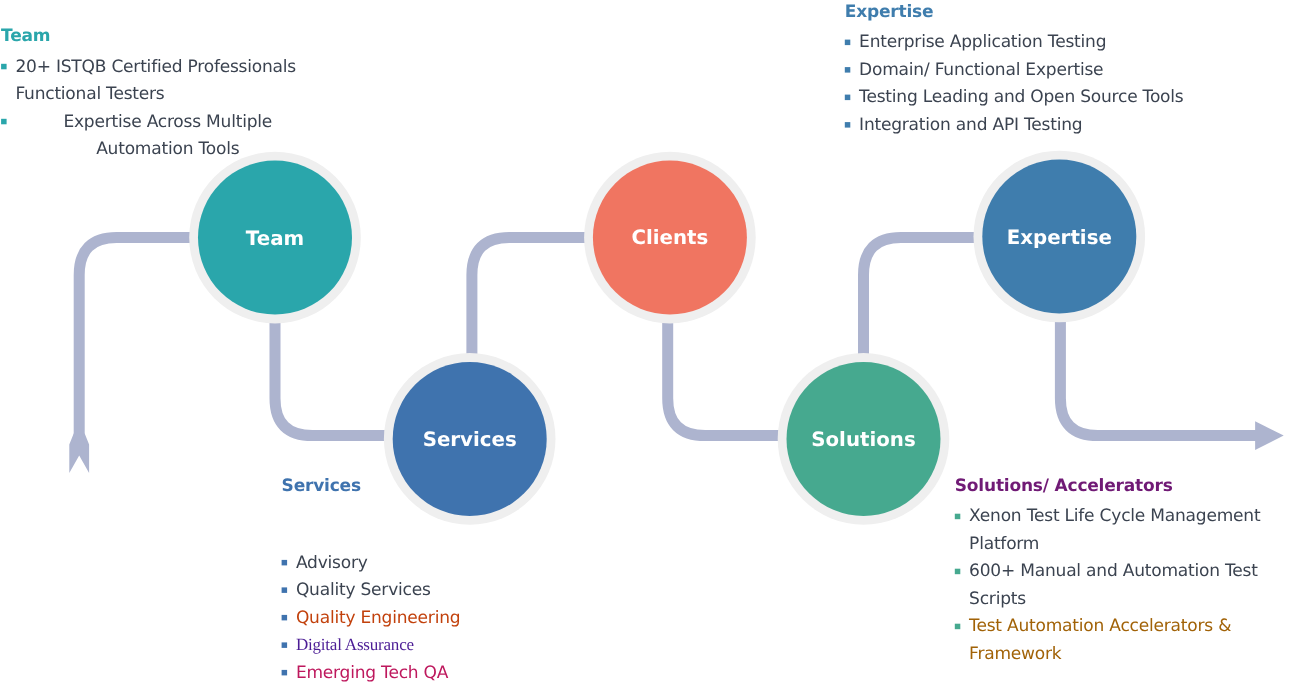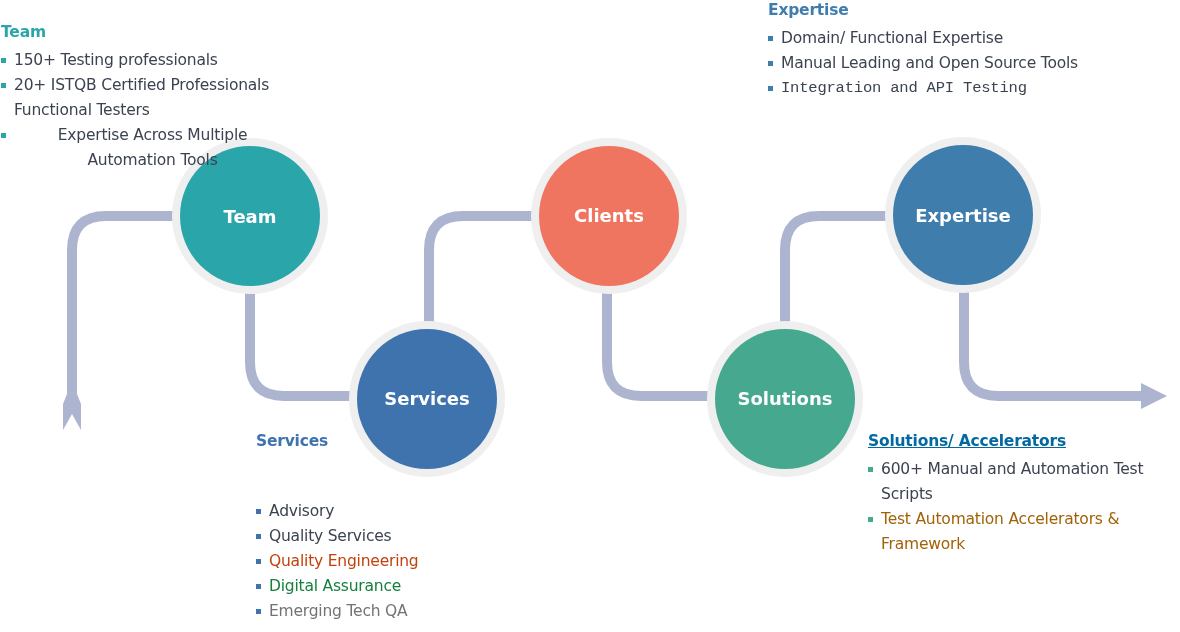--- a/index.html
+++ b/index.html
@@ -51,46 +51,46 @@
   <g>
     <circle class="ring" cx="963" cy="215" r="78" fill="#efefef"></circle>
     <circle class="core" cx="963" cy="215" r="70" fill="#3f7dad"></circle>
     <text class="circle-label" x="963" y="222" text-anchor="middle">Expertise</text>
   </g>
 </svg>
 
 <div class="block" style="left:1px; top:22px;">
   <h3 style="color: rgb(42, 166, 171);">Team</h3>
   <ul style="width:290px;">
-    <li style="color: rgb(59, 67, 80);"><span class="bullet" style="background: rgb(42, 166, 171);"></span><span>150+ Testing professionals</span></li>
     <li style="color: rgb(59, 67, 80);"><span class="bullet" style="background: rgb(42, 166, 171);"></span><span>20+ ISTQB Certified Professionals Functional Testers</span></li>
     <li style="color: rgb(59, 67, 80); text-align: center;"><span class="bullet" style="background: rgb(42, 166, 171);"></span><span>Expertise Across Multiple Automation Tools</span></li>
   </ul>
 </div>
 
 <div class="block" style="left:768px; top:0px;">
   <h3 style="color: rgb(63, 125, 173);">Expertise</h3>
   <ul style="width:360px;">
-    <li style="color: rgb(59, 67, 80);"><span class="bullet" style="background: rgb(63, 125, 173);"></span></li>
+    <li style="color: rgb(59, 67, 80);"><span class="bullet" style="background: rgb(63, 125, 173);"></span><span>Enterprise Application Testing</span></li>
     <li style="color: rgb(59, 67, 80);"><span class="bullet" style="background: rgb(63, 125, 173);"></span><span>Domain/ Functional Expertise</span></li>
-    <li style="color: rgb(59, 67, 80);"><span class="bullet" style="background: rgb(63, 125, 173);"></span><span>Manual Leading and Open Source Tools</span></li>
-    <li style="color: rgb(59, 67, 80); font-family: Liberation Mono, monospace;"><span class="bullet" style="background: rgb(63, 125, 173);"></span><span>Integration and API Testing</span></li>
+    <li style="color: rgb(59, 67, 80);"><span class="bullet" style="background: rgb(63, 125, 173);"></span><span>Testing Leading and Open Source Tools</span></li>
+    <li style="color: rgb(59, 67, 80);"><span class="bullet" style="background: rgb(63, 125, 173);"></span><span>Integration and API Testing</span></li>
   </ul>
 </div>
 
 <div class="block" style="left:256px; top:431px;">
   <h3 style="color: rgb(63, 115, 174);">Services</h3>
   <ul style="width:220px;">
     <li style="color: rgb(59, 67, 80); margin-top: 48px;"><span class="bullet" style="background: rgb(63, 115, 174);"></span><span>Advisory</span></li>
     <li style="color: rgb(59, 67, 80);"><span class="bullet" style="background: rgb(63, 115, 174);"></span><span>Quality Services</span></li>
     <li style="color: #c2410c;"><span class="bullet" style="background: rgb(63, 115, 174);"></span><span>Quality Engineering</span></li>
-    <li style="color: #15803d;"><span class="bullet" style="background: rgb(63, 115, 174);"></span><span>Digital Assurance</span></li>
-    <li style="color: #737373;"><span class="bullet" style="background: rgb(63, 115, 174);"></span><span>Emerging Tech QA</span></li>
+    <li style="color: #4c1d95; font-family: Liberation Serif, serif;"><span class="bullet" style="background: rgb(63, 115, 174);"></span><span>Digital Assurance</span></li>
+    <li style="color: #be185d;"><span class="bullet" style="background: rgb(63, 115, 174);"></span><span>Emerging Tech QA</span></li>
   </ul>
 </div>
 
 <div class="block" style="left:868px; top:431px;">
-  <h3 style="color: #0369a1; text-decoration: underline;">Solutions/ Accelerators</h3>
+  <h3 style="color: #701a75;">Solutions/ Accelerators</h3>
   <ul style="width:300px;">
+    <li style="color: rgb(59, 67, 80);"><span class="bullet" style="background: rgb(70, 169, 143);"></span><span>Xenon Test Life Cycle Management Platform</span></li>
     <li style="color: rgb(59, 67, 80);"><span class="bullet" style="background: rgb(70, 169, 143);"></span><span>600+ Manual and Automation Test Scripts</span></li>
     <li style="color: #a16207;"><span class="bullet" style="background: rgb(70, 169, 143);"></span><span>Test Automation Accelerators &amp; Framework</span></li>
   </ul>
 </div>
 
 </body></html>

